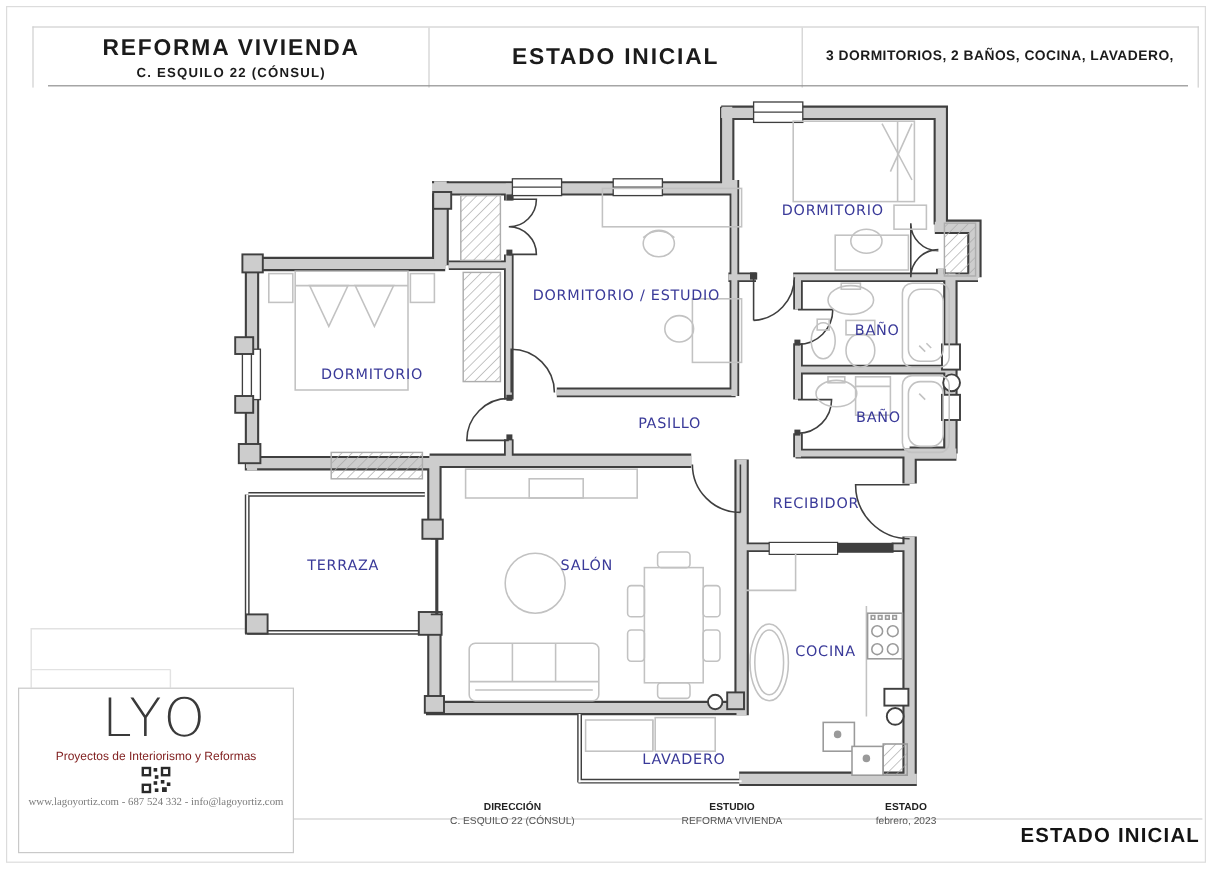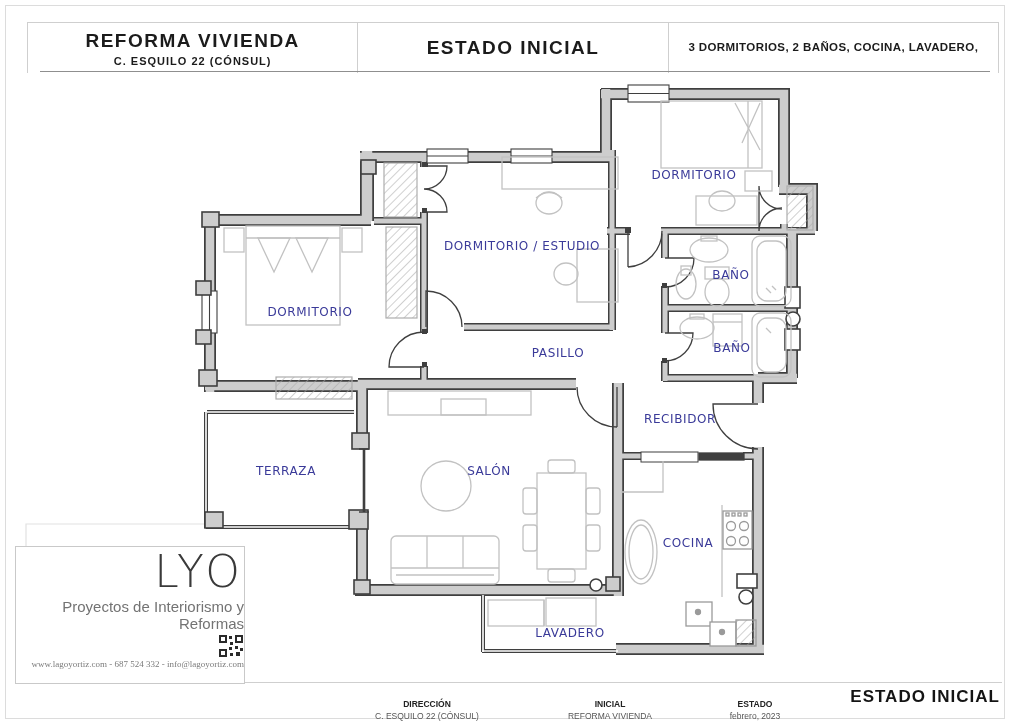--- a/index.html
+++ b/index.html
@@ -15,29 +15,29 @@
   .tb-col2{width:310px;border-left:1px solid #cfcfcf;}
   .tb-col3{width:330px;border-left:1px solid #cfcfcf;}
   .tb-rule{position:absolute;left:40px;top:71px;width:950px;height:1px;background:#8f8f8f;}
   .t-main{font-size:19px;font-weight:bold;letter-spacing:1.5px;}
   .t-sub{font-size:11px;font-weight:bold;letter-spacing:1px;margin-top:3px;}
   .t-prog{font-size:11.5px;font-weight:bold;letter-spacing:.4px;line-height:1.35;text-align:center;}
   
   .plan{position:absolute;left:0;top:0;}
   .room-label{font-family:"DejaVu Sans", sans-serif;font-size:12px;letter-spacing:.6px;}
   
-  .logo-card{position:absolute;left:15px;top:546px;width:228px;height:136px;background:#fff;border:1px solid #c9c9c9;text-align:right;z-index:3;}
+  .logo-card{position:absolute;left:15px;top:573px;width:228px;height:136px;background:#fff;border:1px solid #c9c9c9;text-align:center;z-index:3;}
   .brand{font-size:44px;font-weight:300;letter-spacing:4px;color:#3a3a3a;line-height:1.05;margin-top:2px;font-family:"DejaVu Sans",sans-serif;}
   .brand-sub{font-size:12px;letter-spacing:5px;color:#a2a2a2;margin-top:-2px;}
-  .tagline{font-size:15px;color:#737373;margin-top:3px;}
+  .tagline{font-size:10px;color:#7f1d1d;margin-top:3px;}
   .qr{margin-top:2px;height:24px;}
   .contact{font-size:9px;color:#7b7b7b;margin-top:1px;font-family:Liberation Serif, serif;}
   
   .footer-line{position:absolute;left:245px;top:682px;width:757px;height:1px;background:#cfcfcf;}
-  .f-field{position:absolute;top:699px;width:200px;text-align:center;}
+  .f-field{position:absolute;top:667px;width:200px;text-align:center;}
   .f-label{font-size:8.5px;font-weight:bold;color:#222;}
   .f-value{font-size:8.5px;color:#555;margin-top:2px;}
   .f-state{position:absolute;top:687px;right:24px;font-size:17px;font-weight:bold;letter-spacing:1px;color:#141414;}
 </style>
 </head>
 <body>
 
 <div class="page-frame"></div>
 
 <div class="title-block">
@@ -288,20 +288,20 @@
   </div>
   <div class="contact">www.lagoyortiz.com  -  687 524 332  -  info@lagoyortiz.com</div>
 </div>
 
 <div class="footer-line"></div>
 <div class="f-field" style="left:327px">
   <div class="f-label">DIRECCIÓN</div>
   <div class="f-value">C. ESQUILO 22 (CÓNSUL)</div>
 </div>
 <div class="f-field" style="left:510px">
-  <div class="f-label">INICIAL</div>
+  <div class="f-label">ESTUDIO</div>
   <div class="f-value">REFORMA VIVIENDA</div>
 </div>
 <div class="f-field" style="left:655px">
   <div class="f-label">ESTADO</div>
   <div class="f-value">febrero, 2023</div>
 </div>
 <div class="f-state">ESTADO INICIAL</div>
 
 </body></html>

